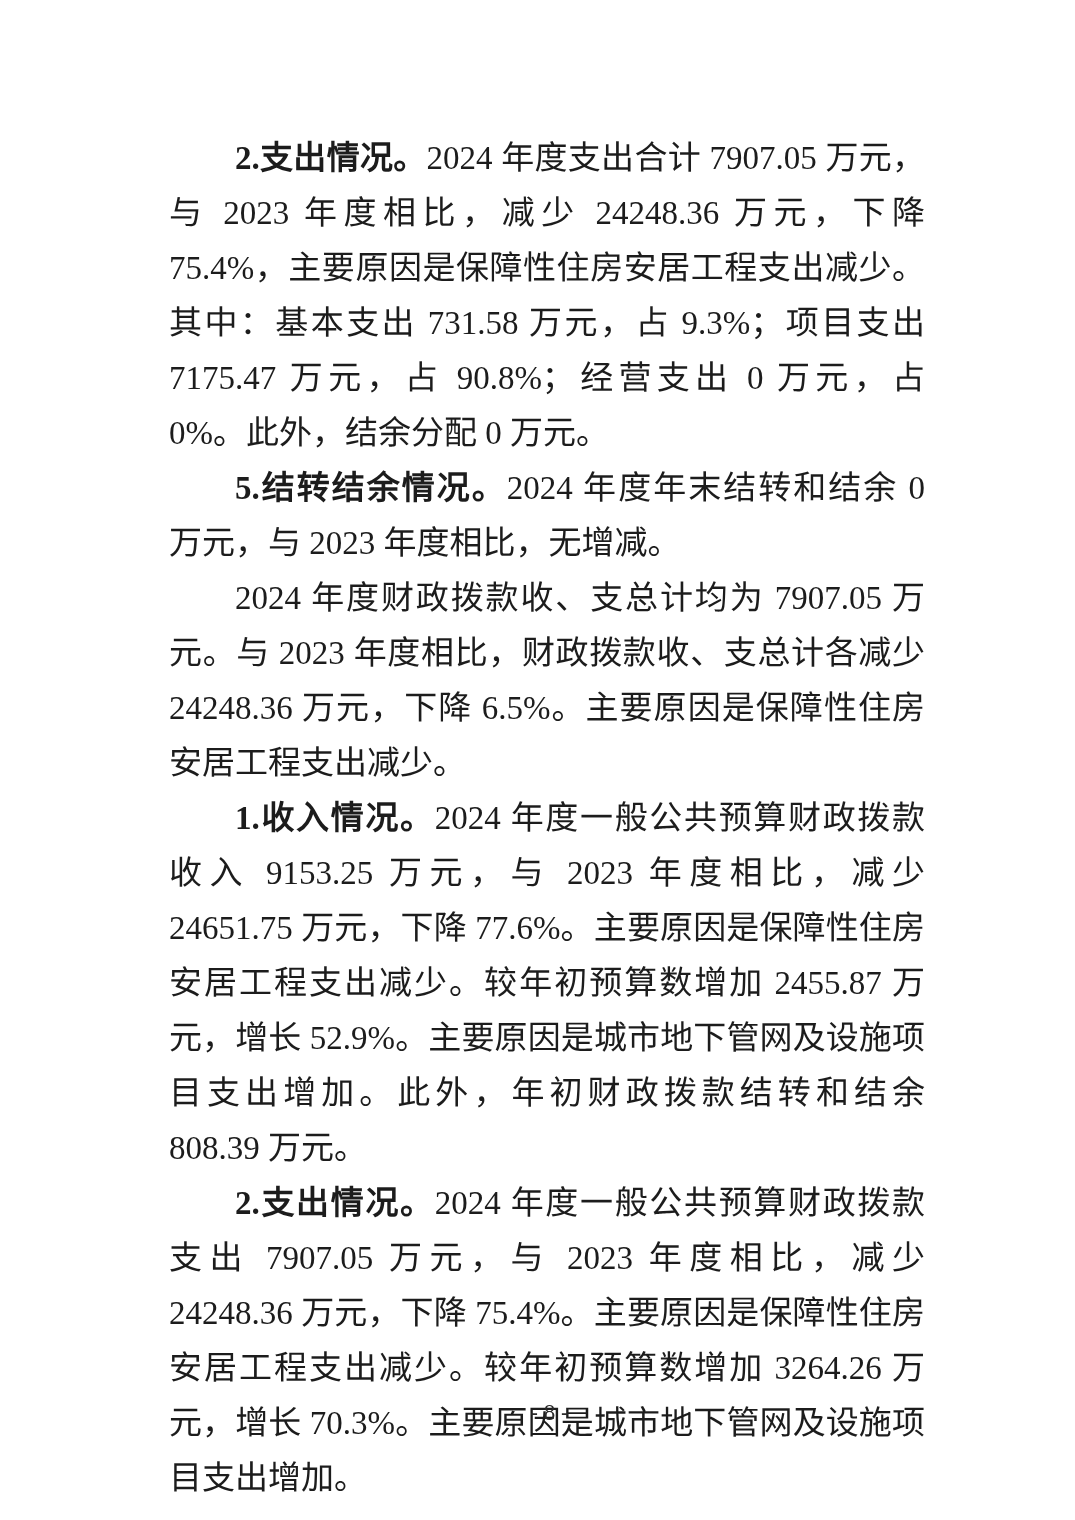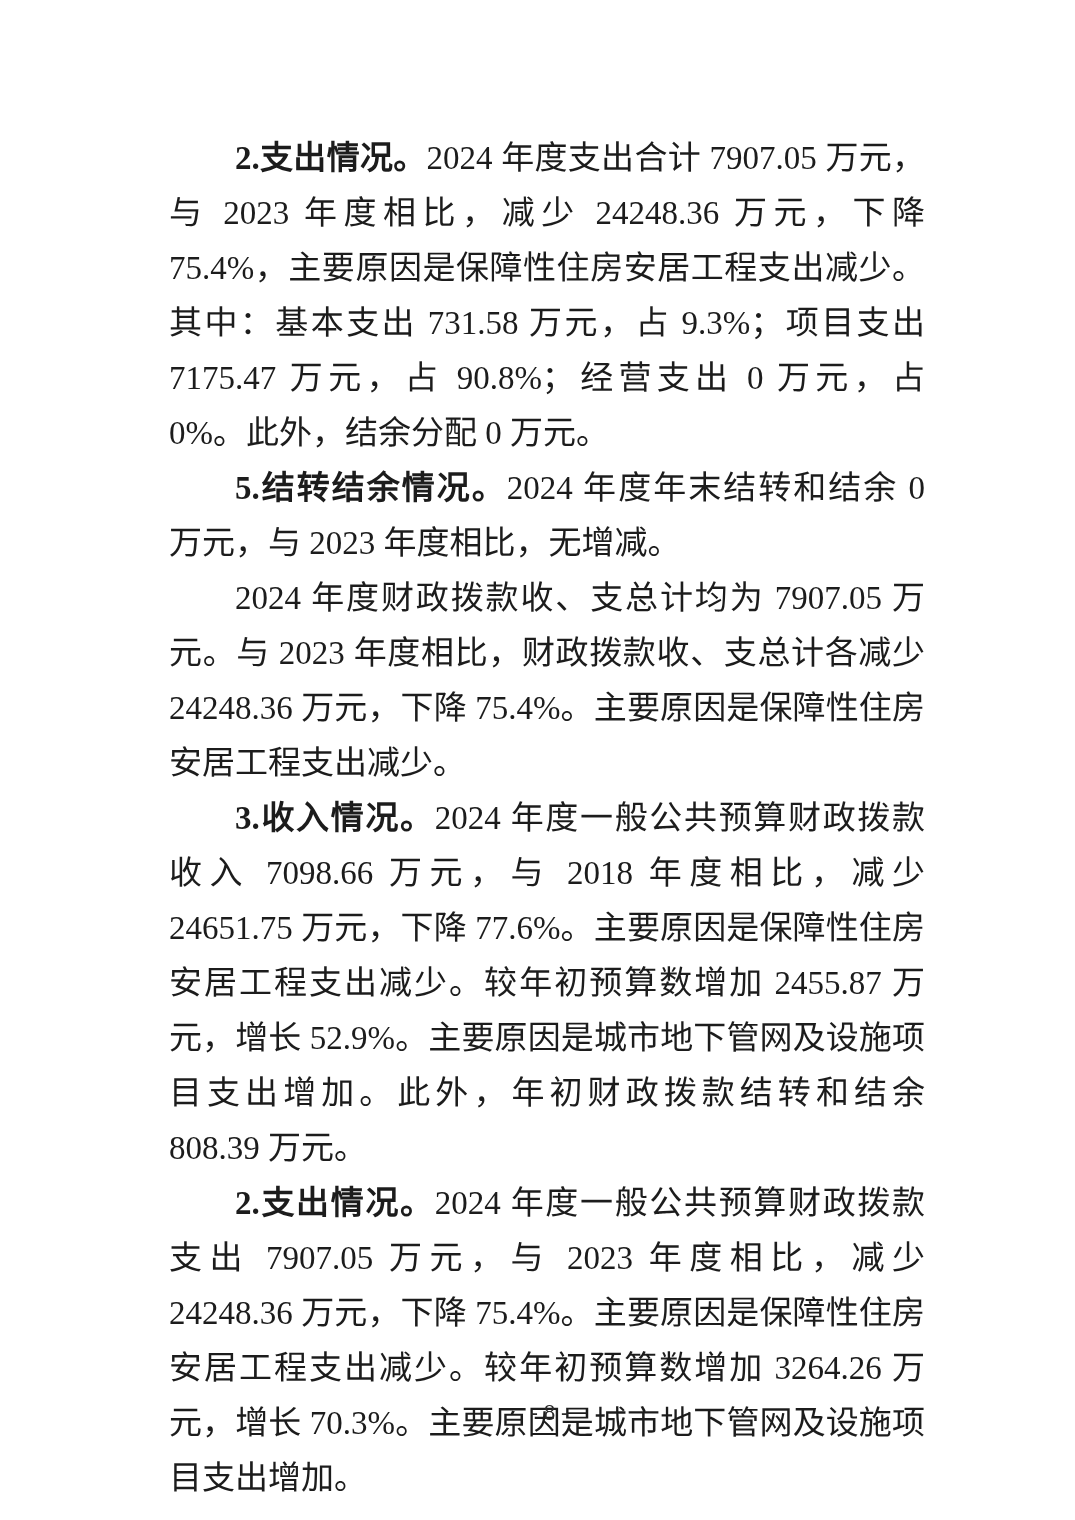--- a/index.html
+++ b/index.html
@@ -52,23 +52,23 @@
 <body>
 
 <div class="page">
   <div class="content">
 
     <p class="para"><span class="lead">2.支出情况。</span><span>2024 年度支出合计 7907.05 万元，与 2023 年度相比，减少 24248.36 万元，下降 75.4%，主要原因是保障性住房安居工程支出减少。其中：基本支出 731.58 万元，占 9.3%；项目支出 7175.47 万元，占 90.8%；经营支出 0 万元，占 0%。此外，结余分配 0 万元。</span></p>
 
     <p class="para"><span class="lead">5.结转结余情况。</span><span>2024 年度年末结转和结余 0 万元，与 2023 年度相比，无增减。</span></p>
 
 
-    <p class="para"><span>2024 年度财政拨款收、支总计均为 7907.05 万元。与 2023 年度相比，财政拨款收、支总计各减少 24248.36 万元，下降 75.4%。主要原因是保障性住房安居工程支出减少。</span></p>
+    <p class="para"><span>2024 年度财政拨款收、支总计均为 7907.05 万元。与 2023 年度相比，财政拨款收、支总计各减少 24248.36 万元，下降 6.5%。主要原因是保障性住房安居工程支出减少。</span></p>
 
 
-    <p class="para"><span class="lead">3.收入情况。</span><span>2024 年度一般公共预算财政拨款收入 7098.66 万元，与 2018 年度相比，减少 24651.75 万元，下降 77.6%。主要原因是保障性住房安居工程支出减少。较年初预算数增加 2455.87 万元，增长 52.9%。主要原因是城市地下管网及设施项目支出增加。此外，年初财政拨款结转和结余 808.39 万元。</span></p>
+    <p class="para"><span class="lead">1.收入情况。</span><span>2024 年度一般公共预算财政拨款收入 9153.25 万元，与 2023 年度相比，减少 24651.75 万元，下降 77.6%。主要原因是保障性住房安居工程支出减少。较年初预算数增加 2455.87 万元，增长 52.9%。主要原因是城市地下管网及设施项目支出增加。此外，年初财政拨款结转和结余 808.39 万元。</span></p>
 
     <p class="para"><span class="lead">2.支出情况。</span><span>2024 年度一般公共预算财政拨款支出 7907.05 万元，与 2023 年度相比，减少 24248.36 万元，下降 75.4%。主要原因是保障性住房安居工程支出减少。较年初预算数增加 3264.26 万元，增长 70.3%。主要原因是城市地下管网及设施项目支出增加。</span></p>
 
   </div>
 
   <div class="footer">- 8 -</div>
 </div>
 
 </body></html>

